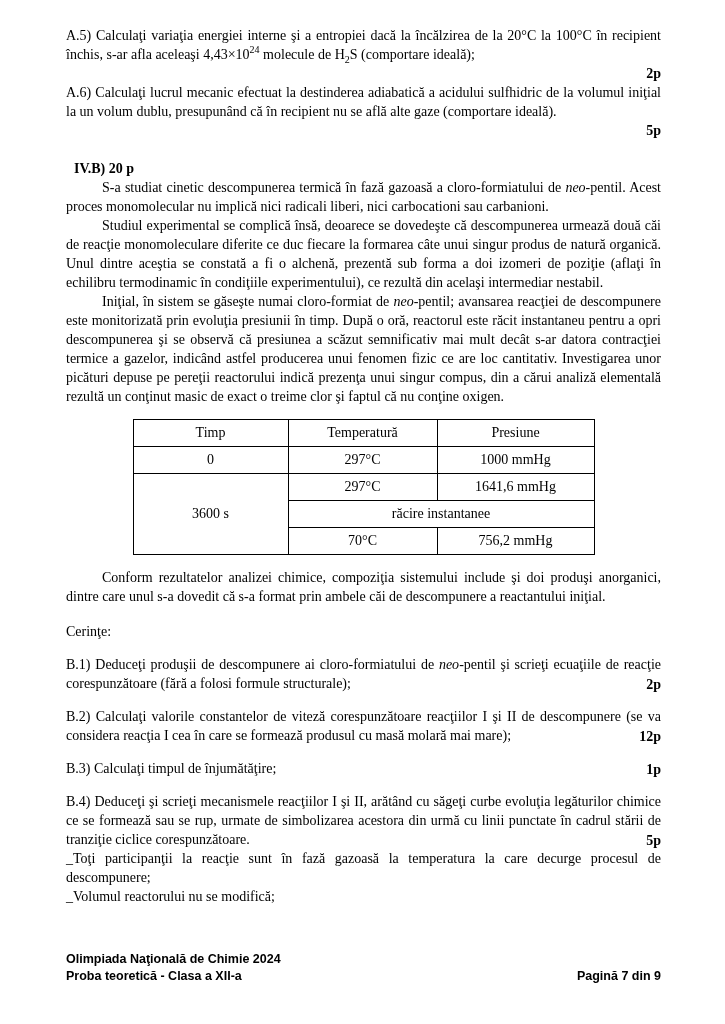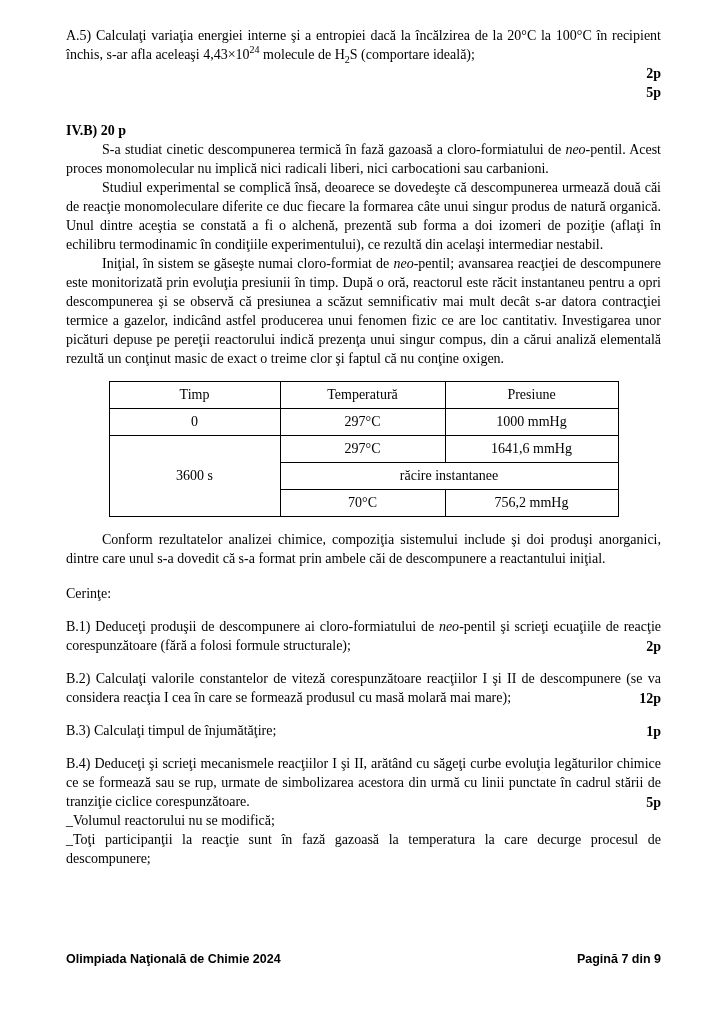--- a/index.html
+++ b/index.html
@@ -16,41 +16,41 @@
     margin:0;
     text-align:justify;
     line-height:19px;
   }
   .indent { text-indent:36px; }
   .points-line {
     text-align:right;
     font-weight:bold;
     line-height:19px;
   }
-  .heading { font-weight:bold; margin-top:19px; }
+  .heading { font-weight:bold; margin-top:19px;margin-left:8px; }
   .label-bold { font-weight:normal; margin-top:16px; line-height:19px; }
   i { font-style:italic;margin-top:20px; }
   sup, sub { font-size:10px; line-height:0; }
   .req { position:relative; margin-top:14px; }
   .req .pts {
     position:absolute; right:0; bottom:0;
     font-weight:bold;
   }
   .req .para { padding-right:0; }
   table.data-table {
     border-collapse:collapse;
     margin:13px auto 13px auto;
   }
   table.data-table td, table.data-table th {
     border:1px solid #000;
     text-align:center;
     vertical-align:middle;
     font-weight:normal;
     font-size:14px;
-    padding:3px 20px;
+    padding:3px 12px;
     height:20px;
   }
   .col-timp { width:130px; }
   .col-temp { width:124px; }
   .col-pres { width:132px; }
   .footer {
     position:absolute;
     left:66px; right:64px; top:951px;
     display:flex;
     justify-content:space-between;
@@ -63,20 +63,21 @@
   .indication { margin-top:0; }
 </style>
 </head>
 <body>
 
 <div class="content">
 
   <p class="para"><span>A.5) Calculaţi variaţia energiei interne şi a entropiei dacă la încălzirea de la 20°C la 100°C în recipient închis, s-ar afla aceleaşi 4,43×10</span><sup>24</sup><span> molecule de H</span><sub>2</sub><span>S (comportare ideală);</span></p>
   <div class="points-line">2p</div>
 
+  <p class="para">A.6) Calculaţi lucrul mecanic efectuat la destinderea adiabatică a acidului sulfhidric de la volumul iniţial la un volum dublu, presupunând că în recipient nu se află alte gaze (comportare ideală).</p>
   <div class="points-line">5p</div>
 
   <p class="heading">IV.B) 20 p</p>
 
   <p class="para indent"><span>S-a studiat cinetic descompunerea termică în fază gazoasă a cloro-formiatului de </span><i>neo</i><span>-pentil. Acest proces monomolecular nu implică nici radicali liberi, nici carbocationi sau carbanioni.</span></p>
   <p class="para indent">Studiul experimental se complică însă, deoarece se dovedeşte că descompunerea urmează două căi de reacţie monomoleculare diferite ce duc fiecare la formarea câte unui singur produs de natură organică. Unul dintre aceştia se constată a fi o alchenă, prezentă sub forma a doi izomeri de poziţie (aflaţi în echilibru termodinamic în condiţiile experimentului), ce rezultă din acelaşi intermediar nestabil.</p>
   <p class="para indent"><span>Iniţial, în sistem se găseşte numai cloro-formiat de </span><i>neo</i><span>-pentil; avansarea reacţiei de descompunere este monitorizată prin evoluţia presiunii în timp. După o oră, reactorul este răcit instantaneu pentru a opri descompunerea şi se observă că presiunea a scăzut semnificativ mai mult decât s-ar datora contracţiei termice a gazelor, indicând astfel producerea unui fenomen fizic ce are loc cantitativ. Investigarea unor picături depuse pe pereţii reactorului indică prezenţa unui singur compus, din a cărui analiză elementală rezultă un conţinut masic de exact o treime clor şi faptul că nu conţine oxigen.</span></p>
 
   <table class="data-table">
     <tbody>
@@ -122,23 +123,24 @@
   <div class="req">
     <p class="para">B.3) Calculaţi timpul de înjumătăţire;</p>
     <span class="pts">1p</span>
   </div>
 
   <div class="req">
     <p class="para">B.4) Deduceţi şi scrieţi mecanismele reacţiilor I şi II, arătând cu săgeţi curbe evoluţia legăturilor chimice ce se formează sau se rup, urmate de simbolizarea acestora din urmă cu linii punctate în cadrul stării de tranziţie ciclice corespunzătoare.</p>
     <span class="pts">5p</span>
   </div>
 
+  <p class="para indication">_Toţi participanţii la reacţie sunt în fază gazoasă la temperatura la care decurge procesul de descompunere;</p>
   <p class="para indication">_Volumul reactorului nu se modifică;</p>
-  <p class="para indication">_Toţi participanţii la reacţie sunt în fază gazoasă la temperatura la care decurge procesul de descompunere;</p>
 
 </div>
 
 <div class="footer">
   <div>
     <div>Olimpiada Naţională de Chimie 2024</div>
+    <div>Proba teoretică - Clasa a XII-a</div>
   </div>
   <div>Pagină 7 din 9</div>
 </div>
 
 </body></html>

